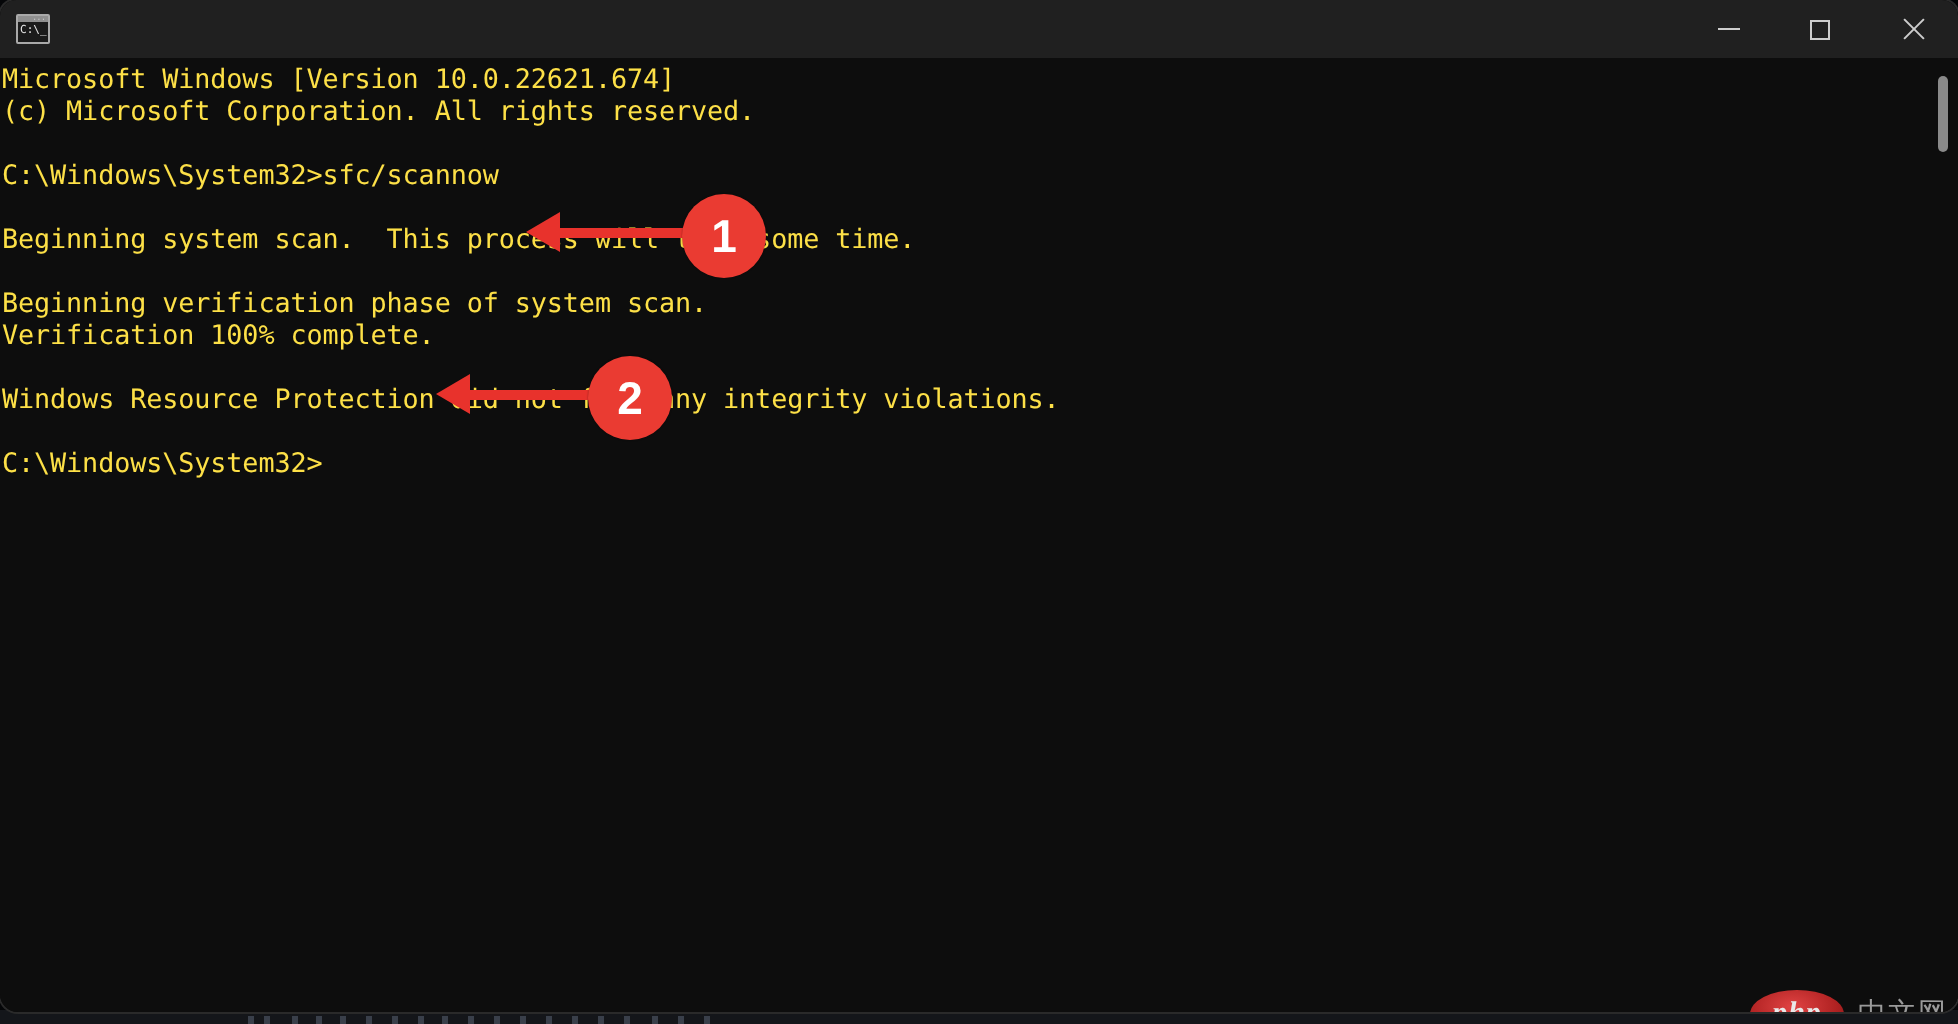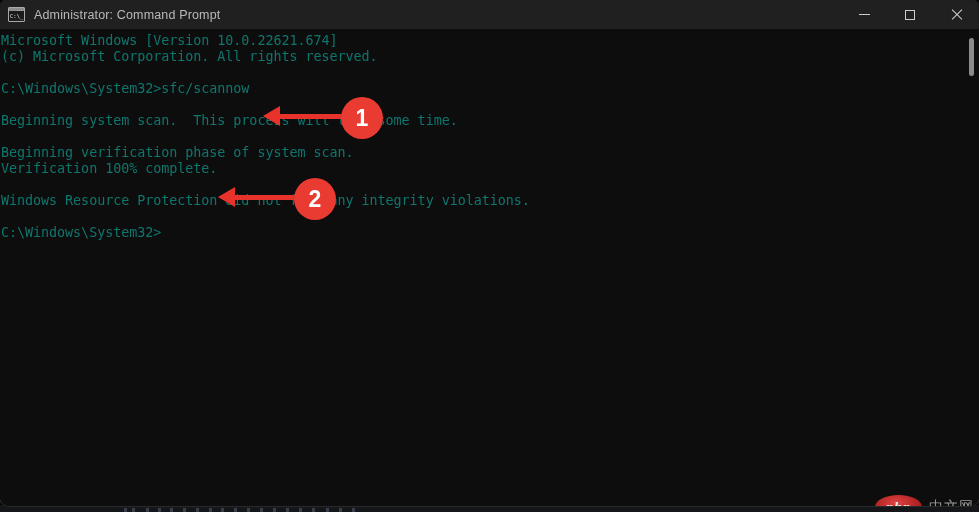--- a/index.html
+++ b/index.html
@@ -152,21 +152,21 @@
     background: #0d0d0d;
     overflow: hidden;
   }
   #console-text {
     position: absolute;
     left: 1px;
     top: 4px;
     font-family: "DejaVu Sans Mono", monospace;
     font-size: 13.4px;
     line-height: 16px;
-    color: #0f766e;
+    color: #fde047;
     white-space: pre;
     letter-spacing: -0.05px;
   }
   #console-text .line { height: 16px; }
 
   
   #scrollbar {
     position: absolute;
     right: 0;
     top: 0;
@@ -289,21 +289,20 @@
 </div>
 
 <div id="window">
 
   <div id="titlebar">
     <div id="app-icon">
       <div class="bar"></div>
       <div class="dots">···</div>
       <div class="prompt">C:\_</div>
     </div>
-    <div id="window-title">Administrator: Command Prompt</div>
 
     <div id="window-controls">
       <div class="winbtn" id="btn-min">
         <span class="glyph-min"></span>
       </div>
       <div class="winbtn" id="btn-max">
         <span class="glyph-max"></span>
       </div>
       <div class="winbtn" id="btn-close">
         <span class="glyph-close"></span>

